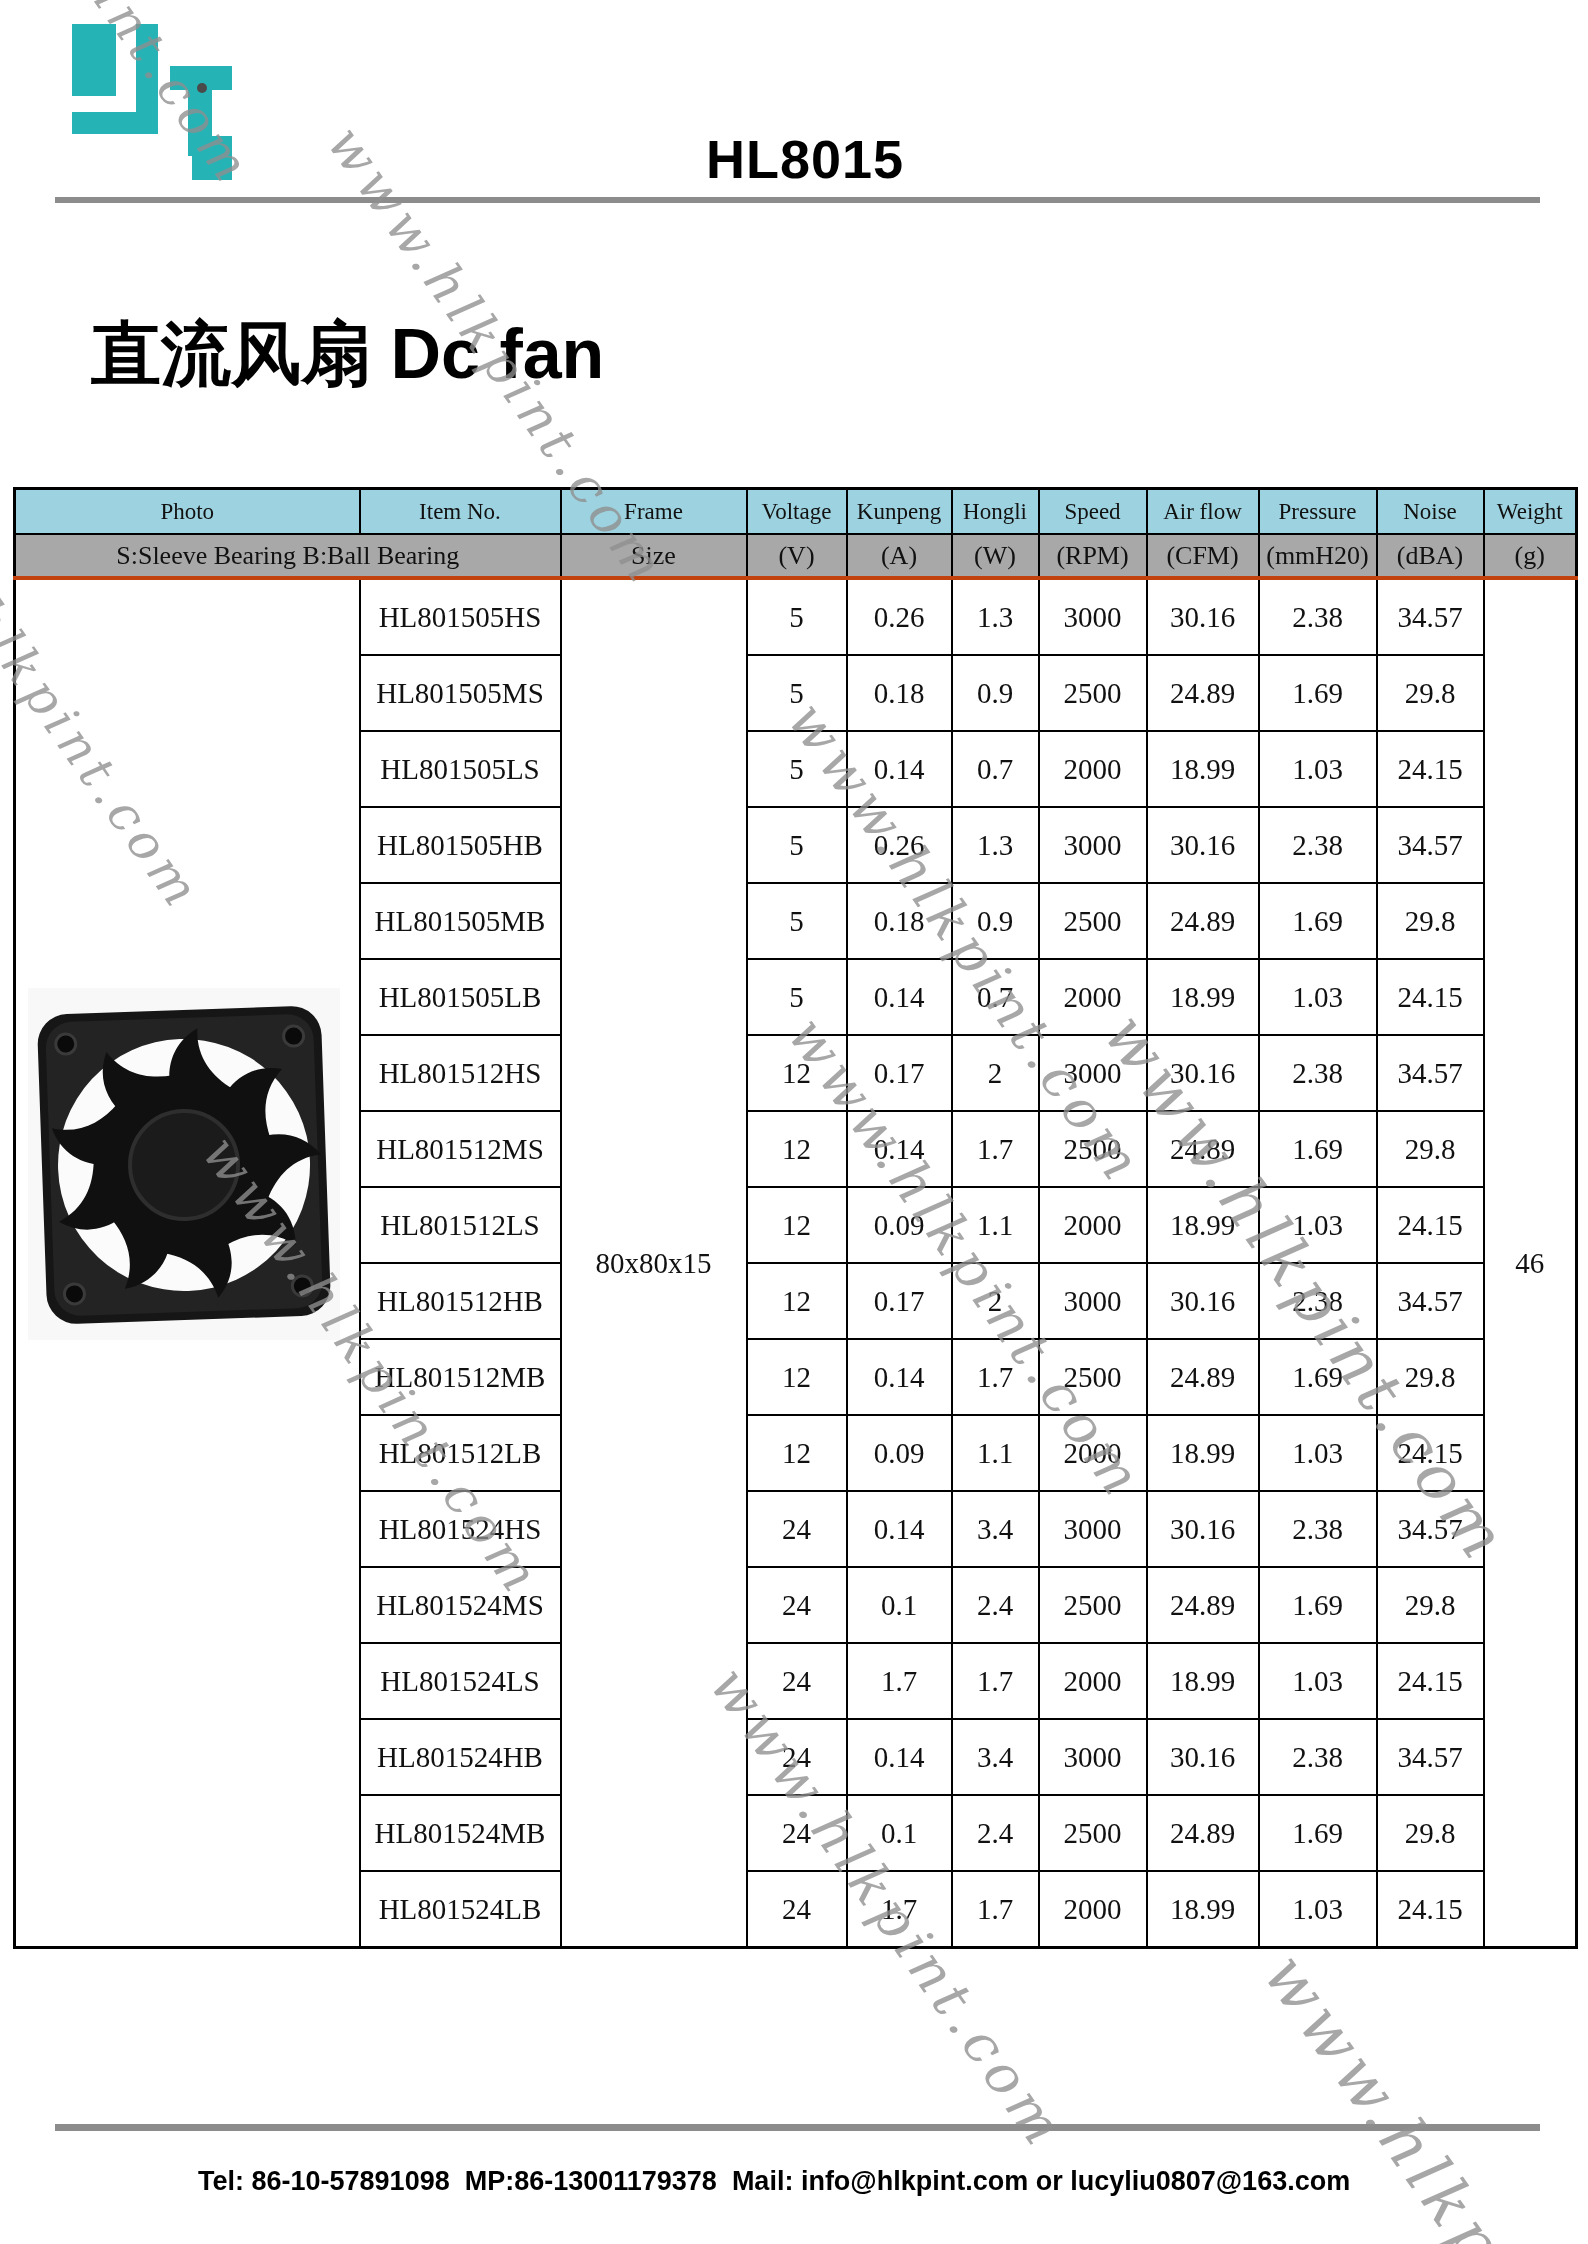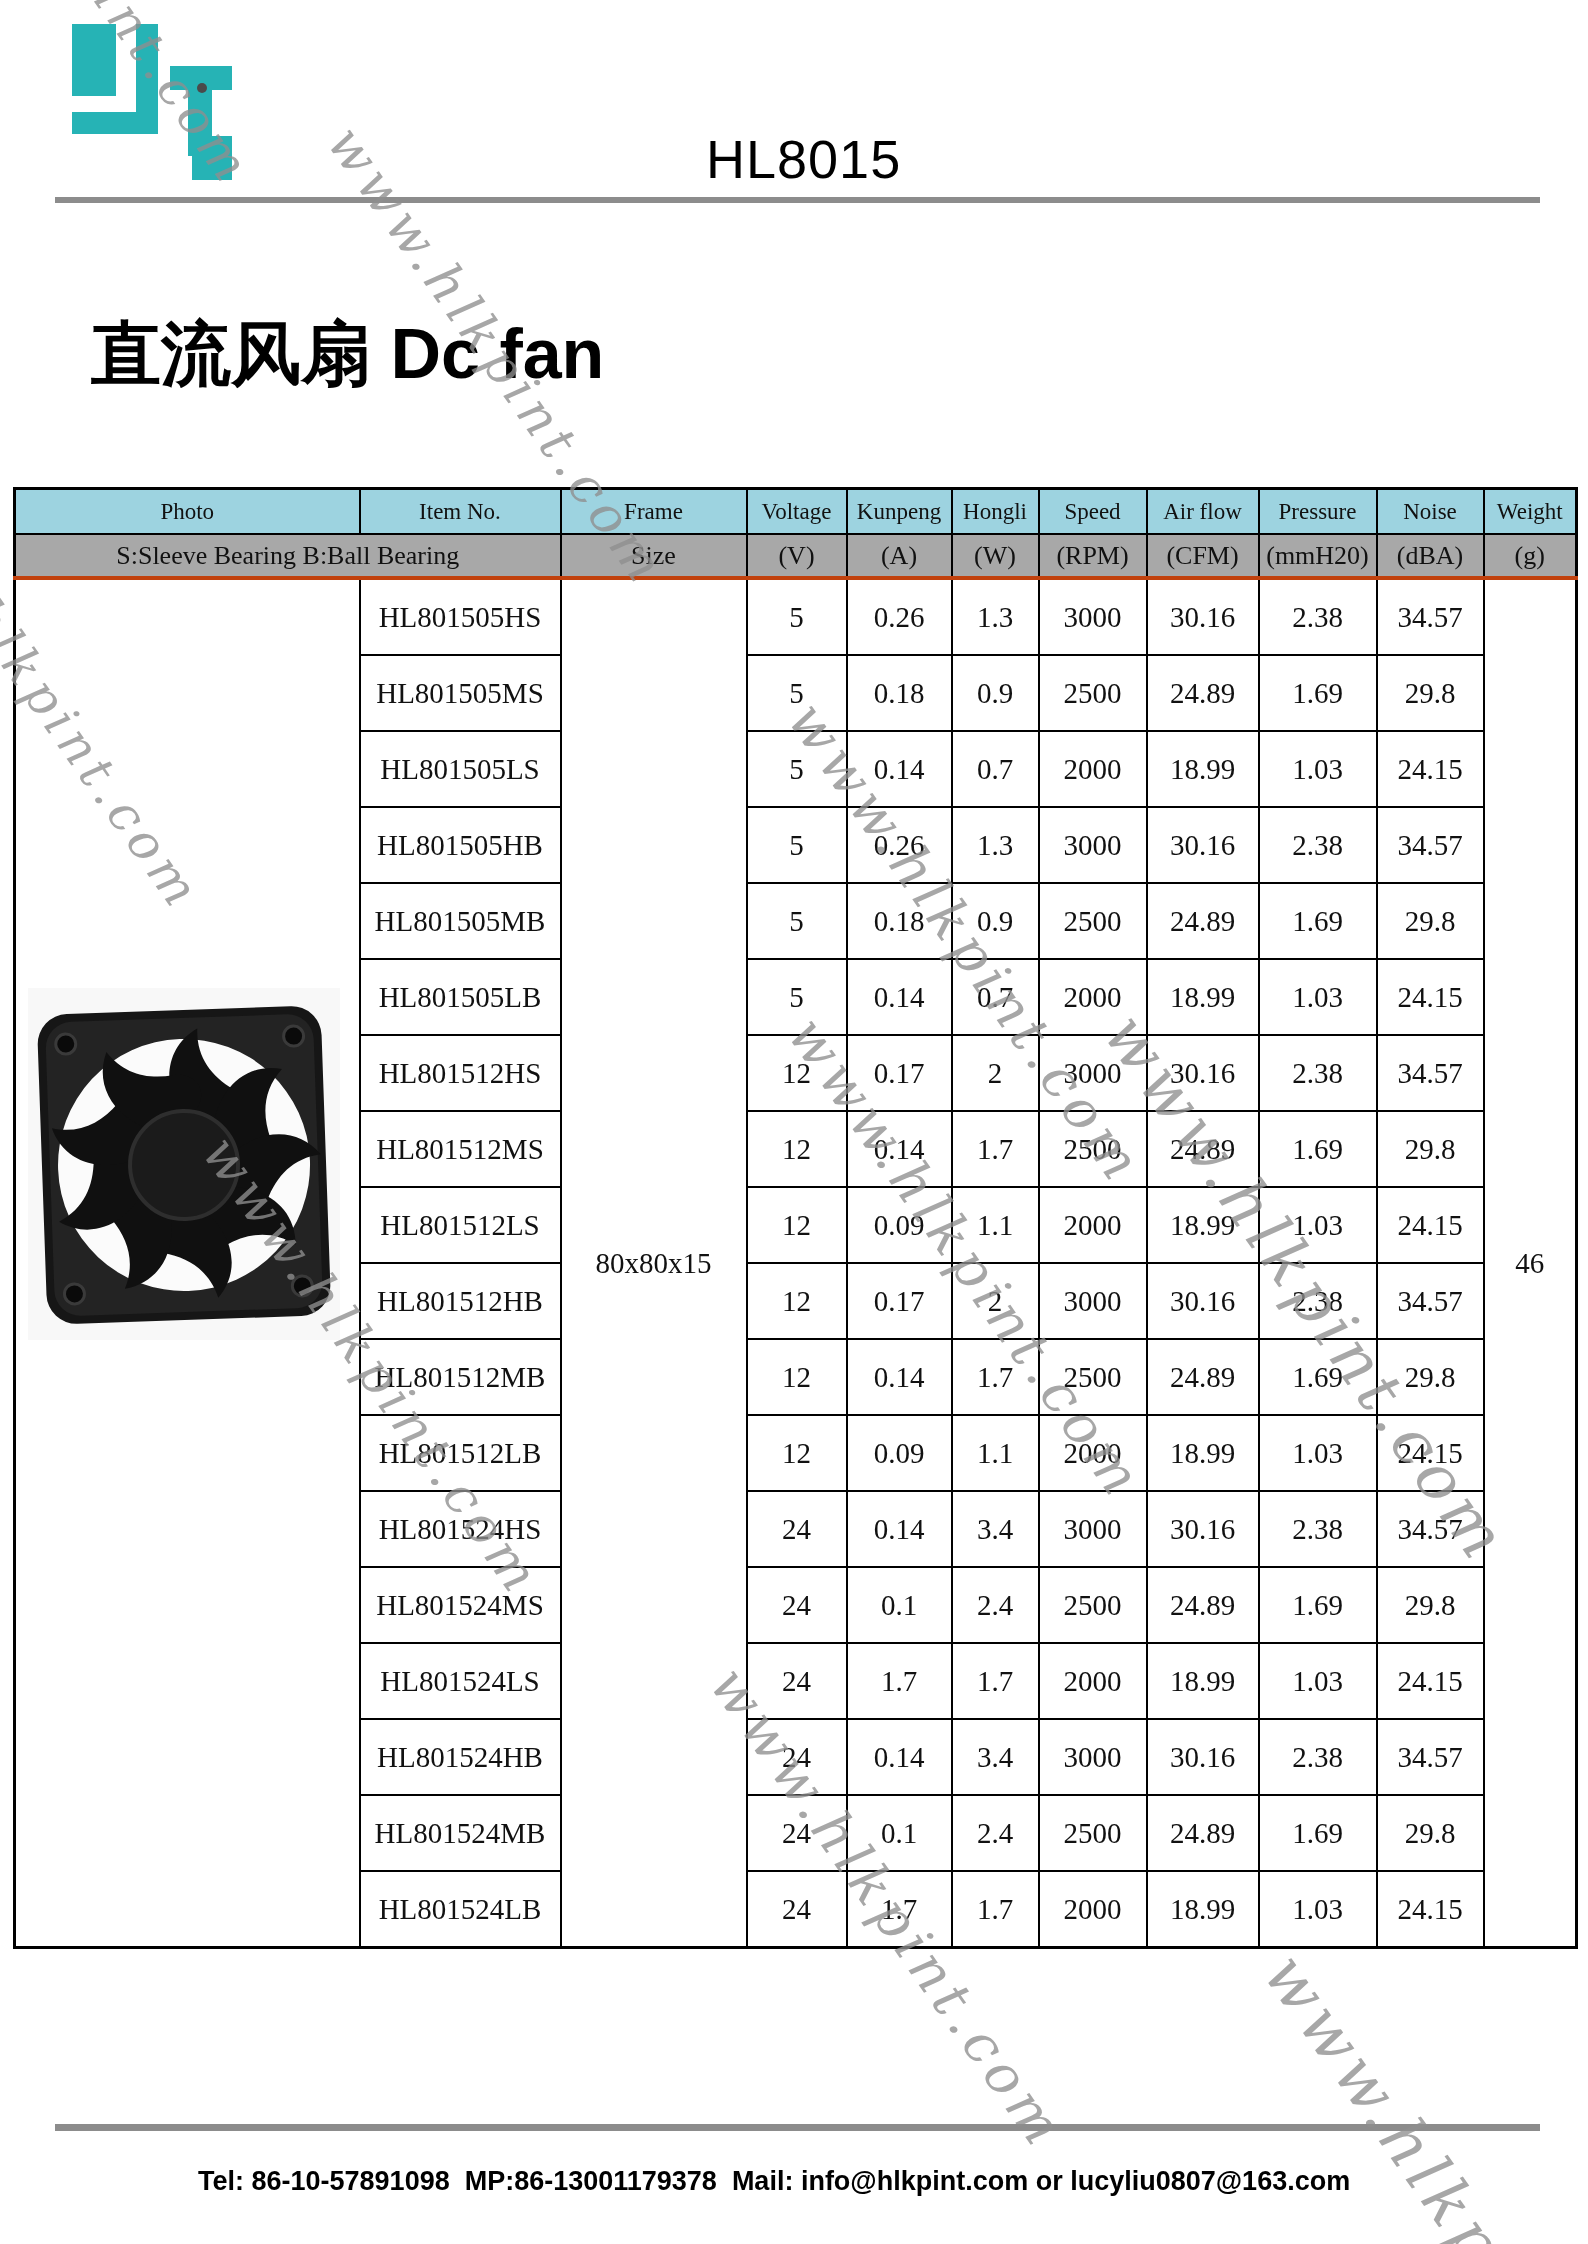--- a/index.html
+++ b/index.html
@@ -1,21 +1,21 @@
 <!DOCTYPE html>
 <html><head>
 <meta charset="utf-8">
 <style>
   html,body{margin:0;padding:0;background:#e8e8e8;}
   .page{position:relative;width:1588px;height:2244px;background:#ffffff;overflow:hidden;
         font-family:"Liberation Serif",serif;color:#111;}
   
   .logo{position:absolute;left:52px;top:8px;width:200px;height:178px;}
   .doc-title{position:absolute;left:706px;top:128px;font-family:"Liberation Sans",sans-serif;
-             font-weight:normal;font-size:54px;color:#000;letter-spacing:1px;}
+             font-weight:bold;font-size:54px;color:#000;letter-spacing:1px;}
   .rule{position:absolute;left:55px;width:1485px;background:#8c8c8c;}
   .rule-top{top:197px;height:6px;}
   .rule-bottom{top:2124px;height:7px;}
   .heading{position:absolute;left:55px;top:308px;font-family:Liberation Sans, sans-serif;
            font-weight:bold;font-size:70px;color:#000;white-space:nowrap;margin-left:36px;}
   
   .wm{position:absolute;transform:rotate(55deg);transform-origin:0 0;color:#8f8f8f;opacity:.78;
       font-family:"DejaVu Serif",serif;letter-spacing:6px;white-space:nowrap;z-index:9;
       pointer-events:none;font-style:italic;}
   

